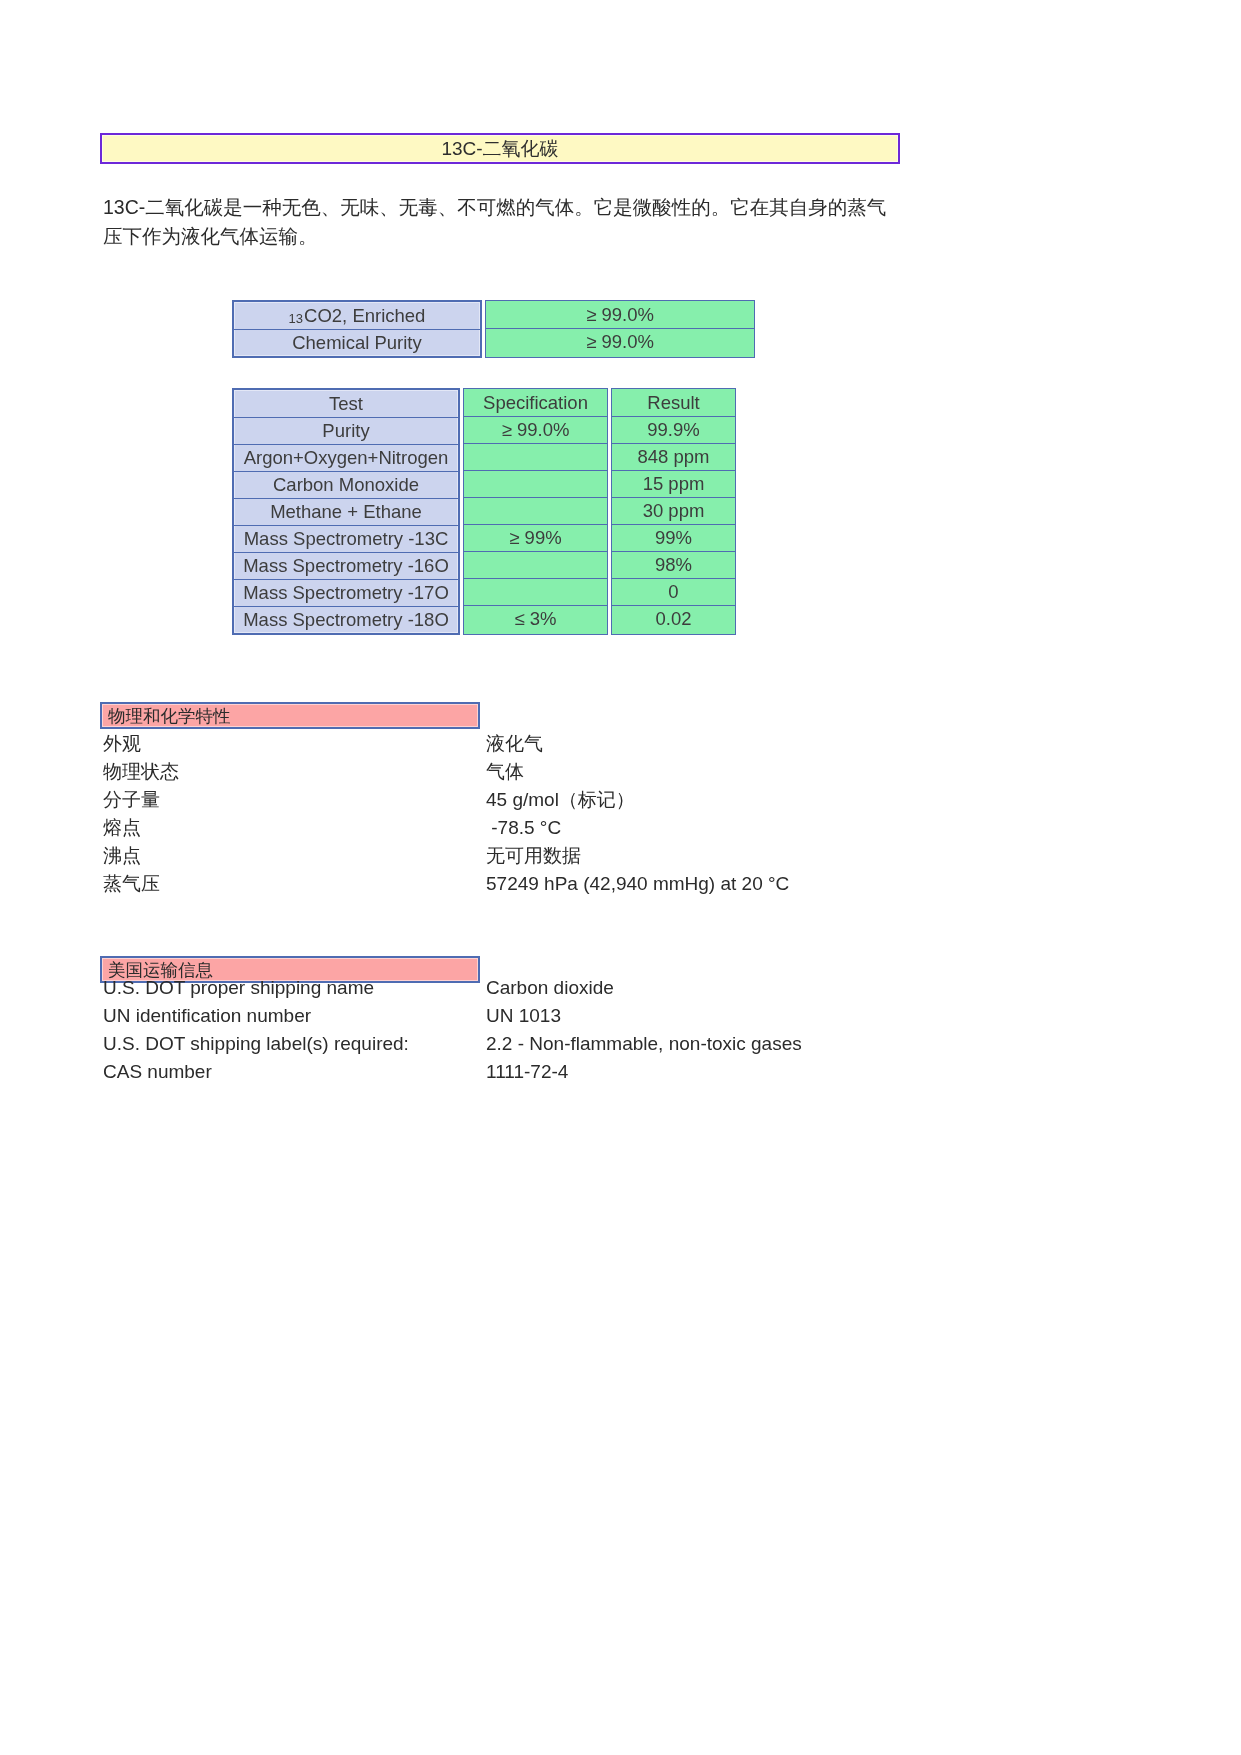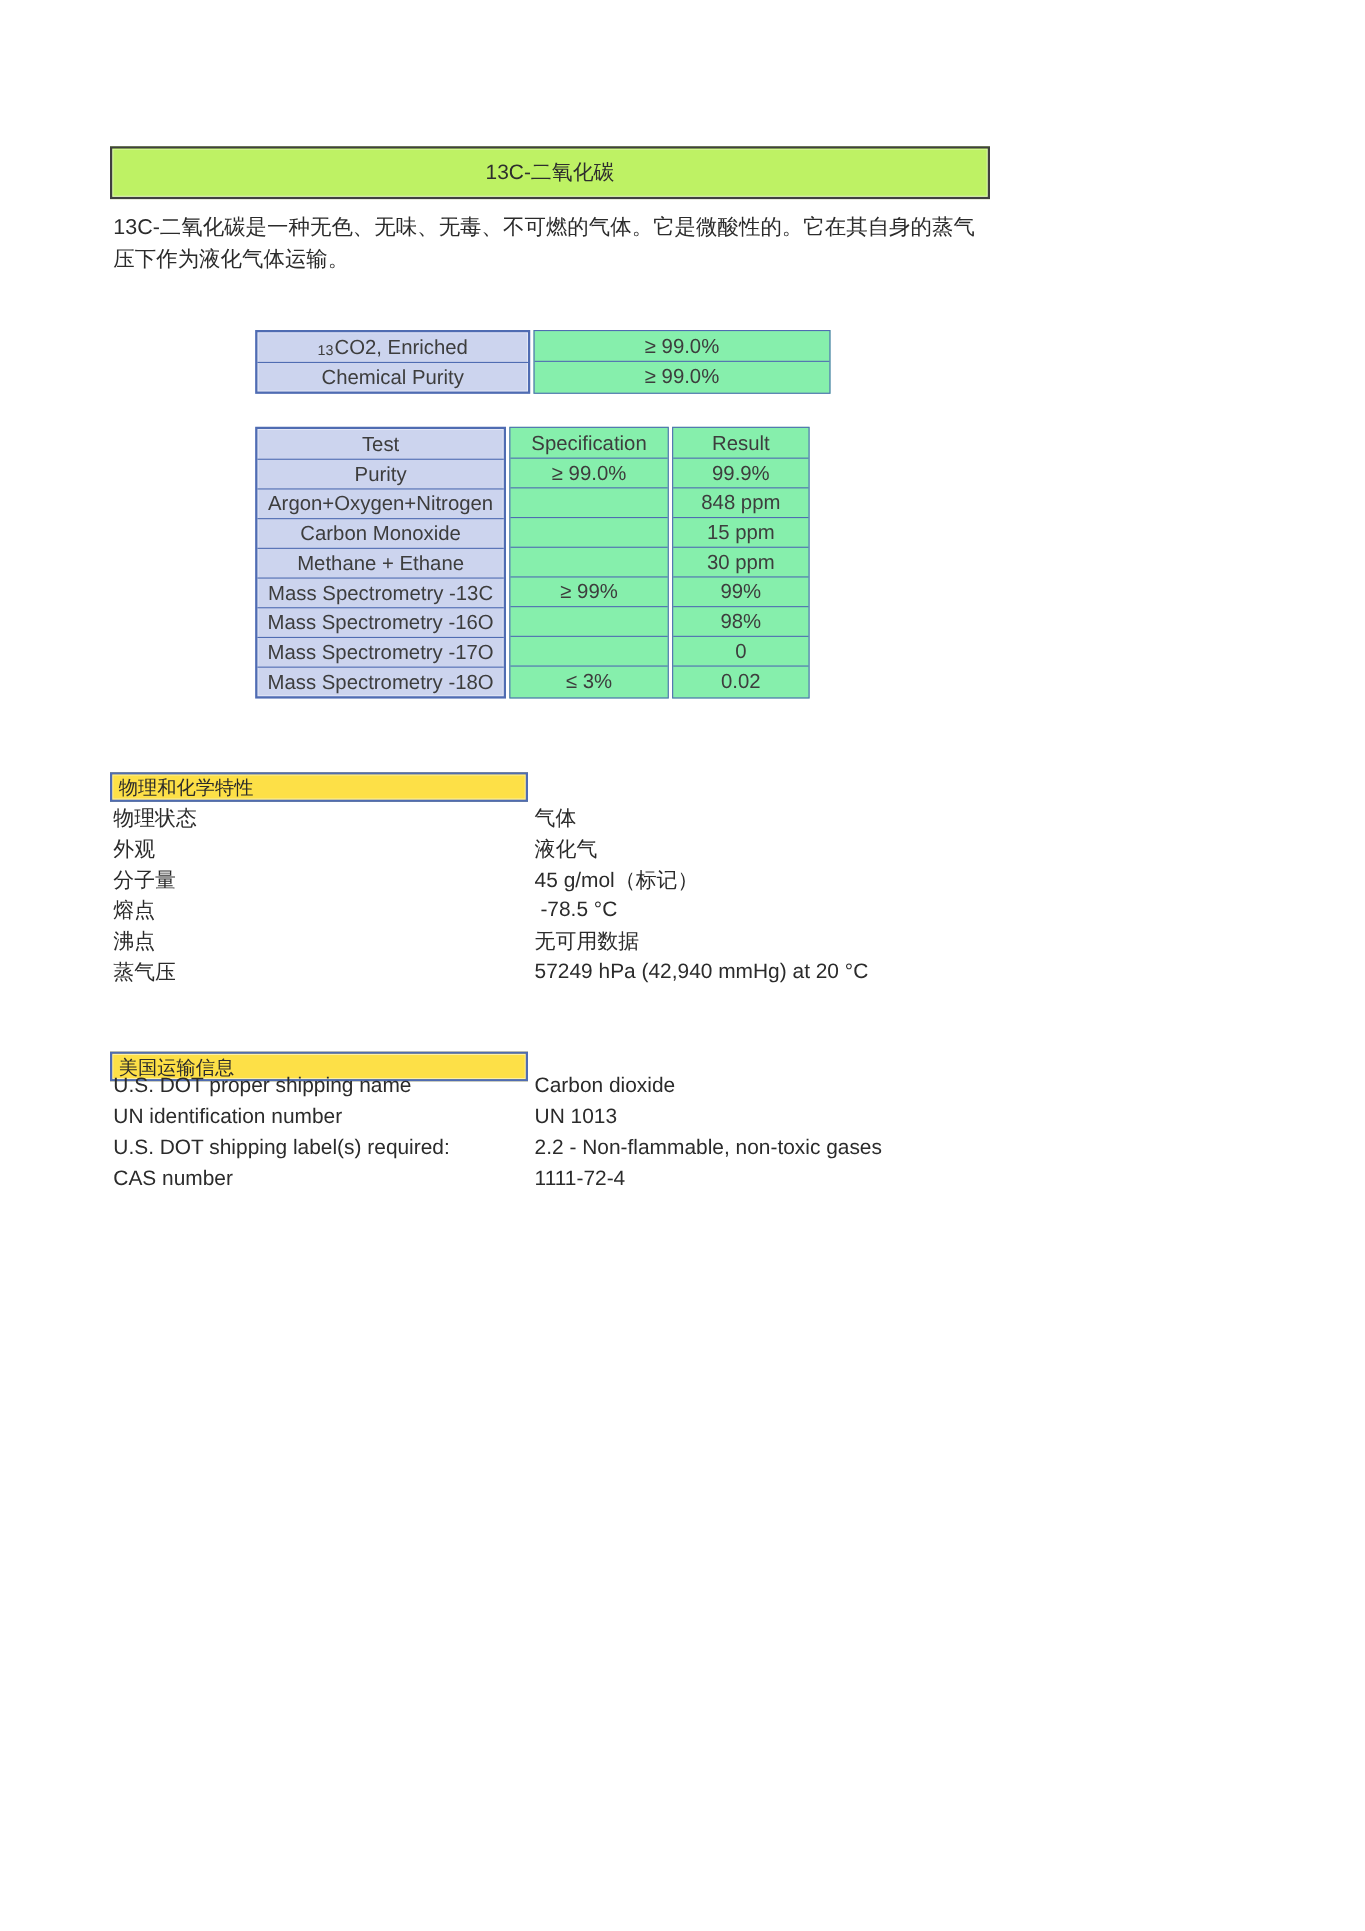--- a/index.html
+++ b/index.html
@@ -7,23 +7,23 @@
   body {
     width: 1241px; height: 1755px;
     position: relative;
     font-family: "Liberation Sans", "DejaVu Sans", sans-serif;
     color: #333333;
   }
   .abs { position: absolute; }
 
   
   .title-box {
-    left: 100px; top: 133px; width: 800px; height: 48px;
-    background: #bef264;
-    border: 2px solid #404040;
+    left: 100px; top: 133px; width: 800px; height: 31px;
+    background: #fef9c3;
+    border: 2px solid #6d28d9;
     box-shadow: inset 0 0 0 1px rgba(255,255,255,0.55);
     display: flex; align-items: center; justify-content: center;
     font-size: 19px; color: #2e2e2e;
   }
 
   
   .intro {
     left: 103px; top: 193px; width: 810px;
     font-size: 19.5px; line-height: 29px; color: #2b2b2b;
   }
@@ -53,21 +53,21 @@
   
   .table2 { left: 232px; top: 388px; }
   .table2 .col-test   { width: 228px; }
   .table2 .col-spec   { width: 145px; }
   .table2 .col-result { width: 125px; }
   .table2 .cell { height: 27px; }
 
   
   .sec-header {
     left: 100px; width: 380px; height: 27px;
-    background: #fde047;
+    background: #fca5a5;
     border: 2px solid #4f6cb2;
     box-shadow: inset 0 0 0 1px rgba(255,255,255,0.5);
     display: flex; align-items: center;
     padding-left: 6px;
     font-size: 17.5px; color: #2b2b2b;
   }
   .sec-physical  { top: 702px; }
   .sec-transport { top: 956px; }
 
   
@@ -139,26 +139,26 @@
     <div class="cell">0</div>
     <div class="cell">0.02</div>
   </div>
 </div>
 
 <div class="abs sec-header sec-physical">
   <span>物理和化学特性</span>
 </div>
 <div class="abs kv-list kv-list-physical">
   <div class="kv-row">
+    <div class="kv-label">外观</div>
+    <div class="kv-value">液化气</div>
+  </div>
+  <div class="kv-row">
     <div class="kv-label">物理状态</div>
     <div class="kv-value">气体</div>
-  </div>
-  <div class="kv-row">
-    <div class="kv-label">外观</div>
-    <div class="kv-value">液化气</div>
   </div>
   <div class="kv-row">
     <div class="kv-label">分子量</div>
     <div class="kv-value">45 g/mol（标记）</div>
   </div>
   <div class="kv-row">
     <div class="kv-label">熔点</div>
     <div class="kv-value"> -78.5 °C</div>
   </div>
   <div class="kv-row">

